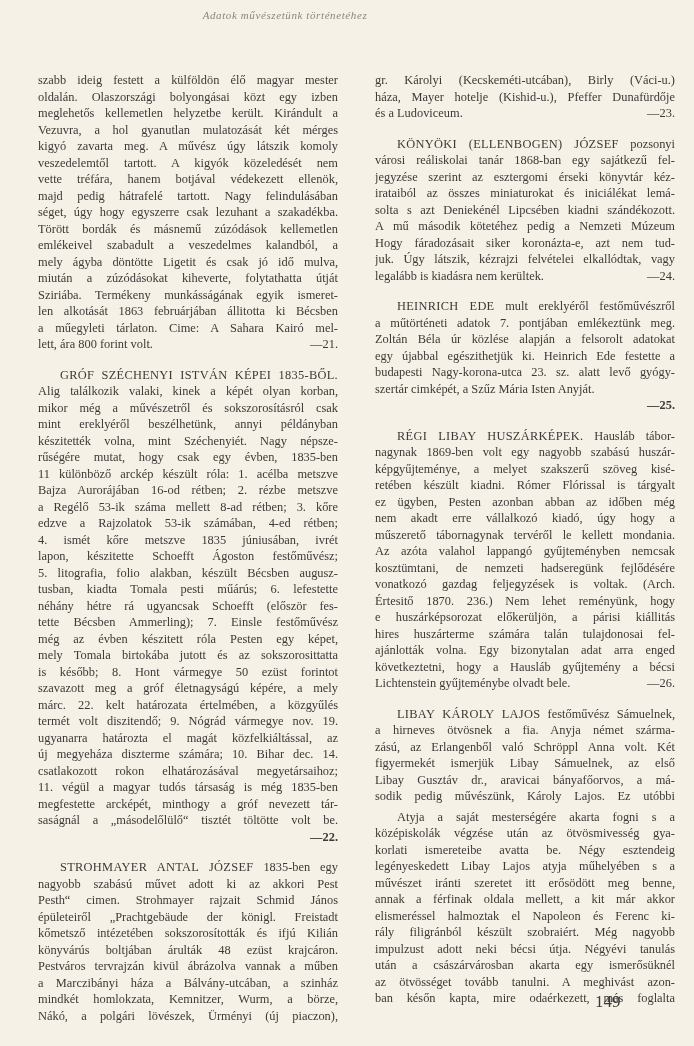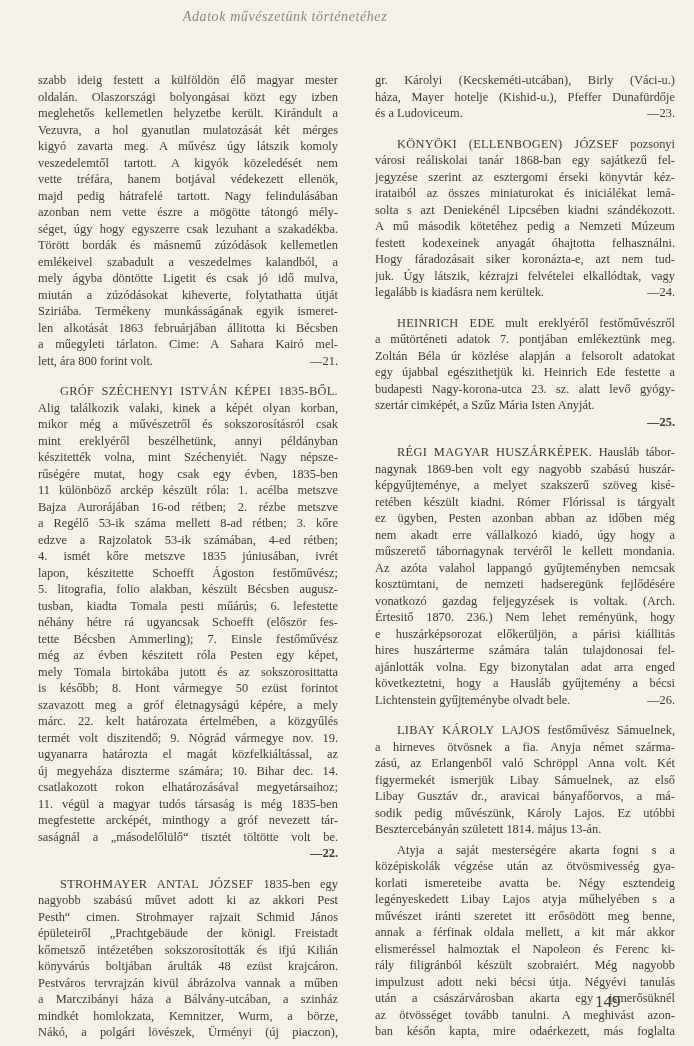--- a/index.html
+++ b/index.html
@@ -5,21 +5,21 @@
     html, body { margin: 0; padding: 0; }
     body {
       width: 694px; height: 1046px; overflow: hidden;
       background: #f4f0e6;
       font-family: "Liberation Serif", "DejaVu Serif", serif;
       color: #3b3a36;
     }
     .page { position: relative; width: 694px; height: 1046px; background: #f5f1e7; }
     .running-head {
       position: absolute; top: 9px; left: 0; width: 570px; text-align: center;
-      font-style: italic; font-size: 14px; color: #8a8780; letter-spacing: 0.6px;
+      font-style: italic; font-size: 11px; color: #8a8780; letter-spacing: 0.6px;
     }
     .col { position: absolute; top: 72px; width: 300px; }
     .col-left { left: 38px; }
     .col-right { left: 356px; margin-left: 19px; }
     .line {
       display: block; height: 16.5px; line-height: 16.5px; font-size: 12.4px;
       white-space: nowrap; text-align: justify; text-align-last: justify;
       overflow: hidden;
     }
     .line.last { text-align-last: left; }
@@ -43,21 +43,20 @@
   <div class="col col-left">
     <div>
       <span class="line">szabb ideig festett a külföldön élő magyar mester</span>
       <span class="line">oldalán. Olaszországi bolyongásai közt egy izben</span>
       <span class="line">meglehetős kellemetlen helyzetbe került. Kirándult a</span>
       <span class="line">Vezuvra, a hol gyanutlan mulatozását két mérges</span>
       <span class="line">kigyó zavarta meg. A művész úgy látszik komoly</span>
       <span class="line">veszedelemtől tartott. A kigyók közeledését nem</span>
       <span class="line">vette tréfára, hanem botjával védekezett ellenök,</span>
       <span class="line">majd pedig hátrafelé tartott. Nagy felindulásában</span>
-      <span class="line">azonban nem vette észre a mögötte tátongó mély-</span>
       <span class="line">séget, úgy hogy egyszerre csak lezuhant a szakadékba.</span>
       <span class="line">Törött bordák és másnemű zúzódások kellemetlen</span>
       <span class="line">emlékeivel szabadult a veszedelmes kalandból, a</span>
       <span class="line">mely ágyba döntötte Ligetit és csak jó idő mulva,</span>
       <span class="line">miután a zúzódásokat kiheverte, folytathatta útját</span>
       <span class="line">Sziriába. Termékeny munkásságának egyik ismeret-</span>
       <span class="line">len alkotását 1863 februárjában állitotta ki Bécsben</span>
       <span class="line">a műegyleti tárlaton. Cime: A Sahara Kairó mel-</span>
       <span class="line last sigline">
         <span>lett, ára 800 forint volt.</span>
@@ -127,21 +126,20 @@
 
     <span class="gap"></span>
 
     <div>
       <span class="line indent"><span class="caps">KÖNYÖKI (ELLENBOGEN) JÓZSEF</span> <span>pozsonyi</span></span>
       <span class="line">városi reáliskolai tanár 1868-ban egy sajátkezű fel-</span>
       <span class="line">jegyzése szerint az esztergomi érseki könyvtár kéz-</span>
       <span class="line">irataiból az összes miniaturokat és iniciálékat lemá-</span>
       <span class="line">solta s azt Deniekénél Lipcsében kiadni szándékozott.</span>
       <span class="line">A mű második kötetéhez pedig a Nemzeti Múzeum</span>
-      <span class="line">festett kodexeinek anyagát óhajtotta felhasználni.</span>
       <span class="line">Hogy fáradozásait siker koronázta-e, azt nem tud-</span>
       <span class="line">juk. Úgy látszik, kézrajzi felvételei elkallódtak, vagy</span>
       <span class="line last sigline">
         <span>legalább is kiadásra nem kerültek.</span>
         <span class="sig-inline">—24.</span>
       </span>
     </div>
 
     <span class="gap"></span>
 
@@ -151,21 +149,21 @@
       <span class="line">Zoltán Béla úr közlése alapján a felsorolt adatokat</span>
       <span class="line">egy újabbal egészithetjük ki. Heinrich Ede festette a</span>
       <span class="line">budapesti Nagy-korona-utca 23. sz. alatt levő gyógy-</span>
       <span class="line last">szertár cimképét, a Szűz Mária Isten Anyját.</span>
       <span class="line sig">—25.</span>
     </div>
 
     <span class="gap"></span>
 
     <div>
-      <span class="line indent"><span class="caps">RÉGI MAGYAR HUSZÁRKÉPEK.</span> <span>Hausláb tábor-</span></span>
+      <span class="line indent"><span class="caps">RÉGI LIBAY HUSZÁRKÉPEK.</span> <span>Hausláb tábor-</span></span>
       <span class="line">nagynak 1869-ben volt egy nagyobb szabású huszár-</span>
       <span class="line">képgyűjteménye, a melyet szakszerű szöveg kisé-</span>
       <span class="line">retében készült kiadni. Rómer Flórissal is tárgyalt</span>
       <span class="line">ez ügyben, Pesten azonban abban az időben még</span>
       <span class="line">nem akadt erre vállalkozó kiadó, úgy hogy a</span>
       <span class="line">műszerető tábornagynak tervéről le kellett mondania.</span>
       <span class="line">Az azóta valahol lappangó gyűjteményben nemcsak</span>
       <span class="line">kosztümtani, de nemzeti hadseregünk fejlődésére</span>
       <span class="line">vonatkozó gazdag feljegyzések is voltak. (Arch.</span>
       <span class="line">Értesitő 1870. 236.) Nem lehet reményünk, hogy</span>
@@ -181,21 +179,20 @@
 
     <span class="gap"></span>
 
     <div>
       <span class="line indent"><span class="caps">LIBAY KÁROLY LAJOS</span> <span>festőművész Sámuelnek,</span></span>
       <span class="line">a hirneves ötvösnek a fia. Anyja német szárma-</span>
       <span class="line">zású, az Erlangenből való Schröppl Anna volt. Két</span>
       <span class="line">figyermekét ismerjük Libay Sámuelnek, az első</span>
       <span class="line">Libay Gusztáv dr., aravicai bányafőorvos, a má-</span>
       <span class="line">sodik pedig művészünk, Károly Lajos. Ez utóbbi</span>
-      <span class="line last">Besztercebányán született 1814. május 13-án.</span>
       <span class="gap-sm"></span>
       <span class="line indent">Atyja a saját mesterségére akarta fogni s a</span>
       <span class="line">középiskolák végzése után az ötvösmivesség gya-</span>
       <span class="line">korlati ismereteibe avatta be. Négy esztendeig</span>
       <span class="line">legényeskedett Libay Lajos atyja műhelyében s a</span>
       <span class="line">művészet iránti szeretet itt erősödött meg benne,</span>
       <span class="line">annak a férfinak oldala mellett, a kit már akkor</span>
       <span class="line">elismeréssel halmoztak el Napoleon és Ferenc ki-</span>
       <span class="line">rály filigránból készült szobraiért. Még nagyobb</span>
       <span class="line">impulzust adott neki bécsi útja. Négyévi tanulás</span>

